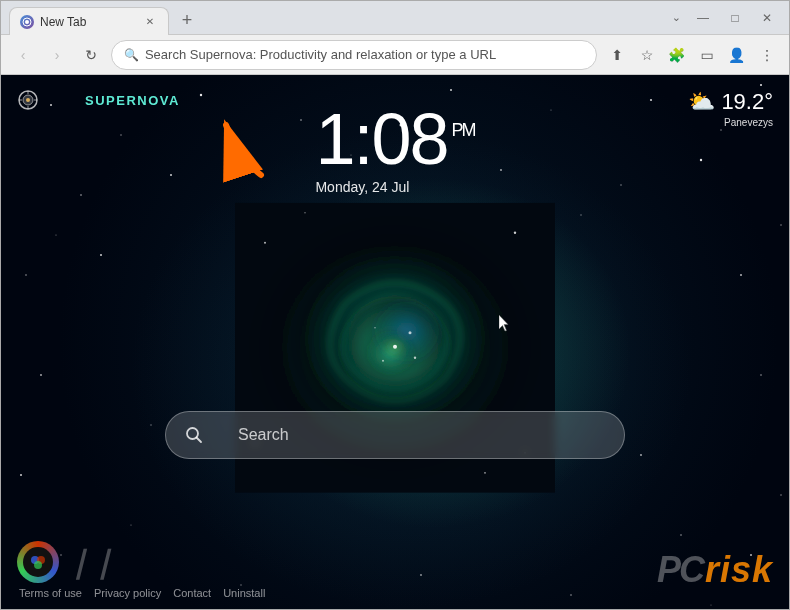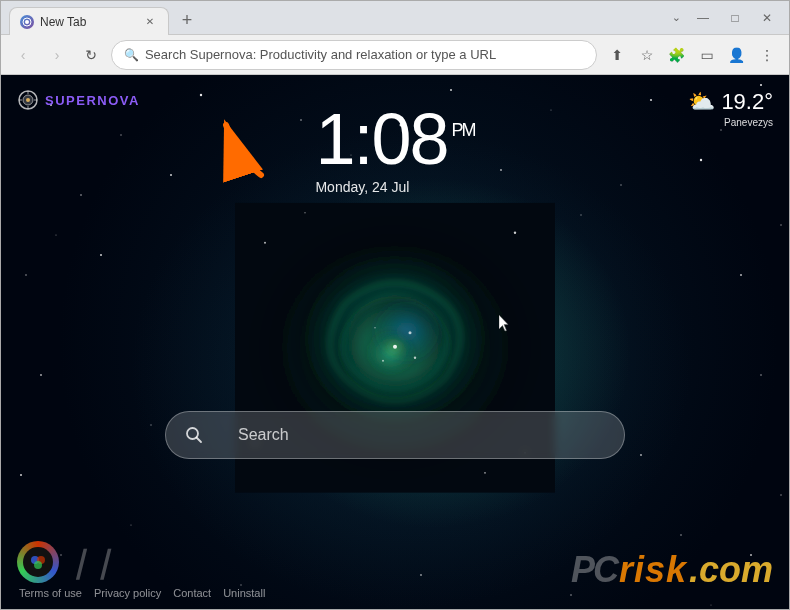--- a/index.html
+++ b/index.html
@@ -214,25 +214,26 @@
       left: 16px;
       display: flex;
       align-items: center;
       gap: 6px;
     }
     .supernova-icon {
       width: 22px;
       height: 22px;
     }
     .supernova-text {
-      color: #8b5cf6;
+      color: #5eead4;
       font-size: 13px;
       font-weight: 600;
       letter-spacing: 1.5px;
       text-transform: uppercase;
+      margin-left: 40px;
     }
 
     
     .clock-container {
       position: absolute;
       top: 28px;
       left: 50%;
       transform: translateX(-50%);
       text-align: center;
     }
@@ -606,21 +607,20 @@
           <a class="footer-link">Privacy policy</a>
           <a class="footer-link">Contact</a>
           <a class="footer-link">Uninstall</a>
         </div>
       </div>
 
       <div class="footer-right">
         <div style="display:flex;align-items:baseline;gap:2px;">
           <span style="color:rgba(220,220,220,0.6);font-size:36px;font-weight:800;font-style:italic;letter-spacing:-2px;opacity:0.6;">PC</span>
           <span style="color:rgba(255,140,0,0.85);font-size:36px;font-weight:700;font-style:italic;letter-spacing:1px;">risk</span>
-          <span style="color:rgba(255,200,50,0.85);font-size:36px;font-weight:700;font-style:italic;">.com</span>
         </div>
       </div>
     </div>
 
     <svg class="cursor" style="left:498px;top:240px;" viewBox="0 0 12 18" xmlns="http://www.w3.org/2000/svg">
       <path d="M0,0 L0,14 L3.5,10.5 L6,16 L7.5,15.5 L5,9.5 L9,9.5 Z" fill="white" stroke="#666" stroke-width="0.5"></path>
     </svg>
   </div>
 </div>
 

